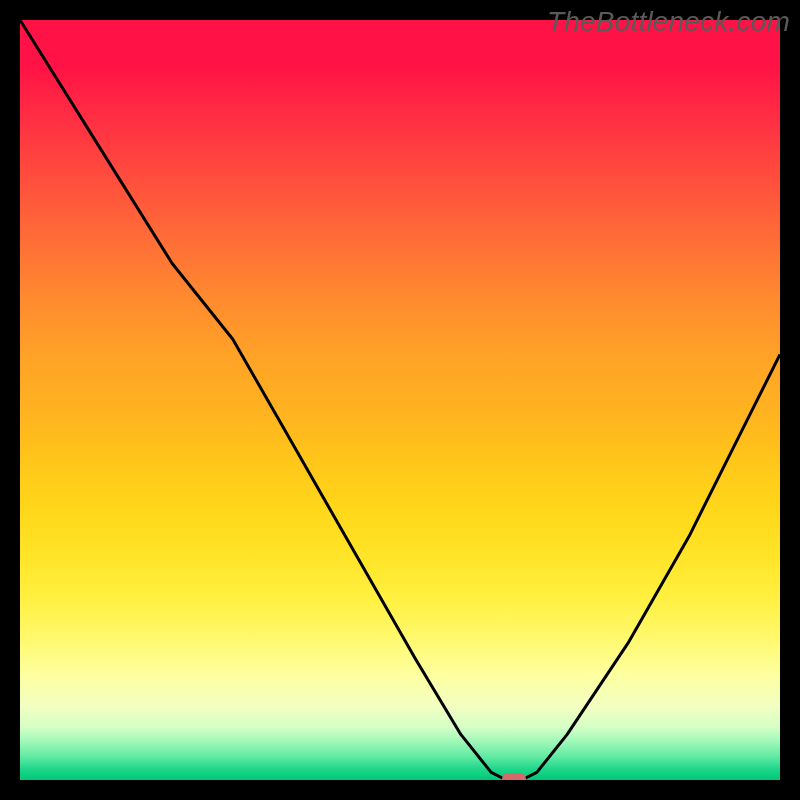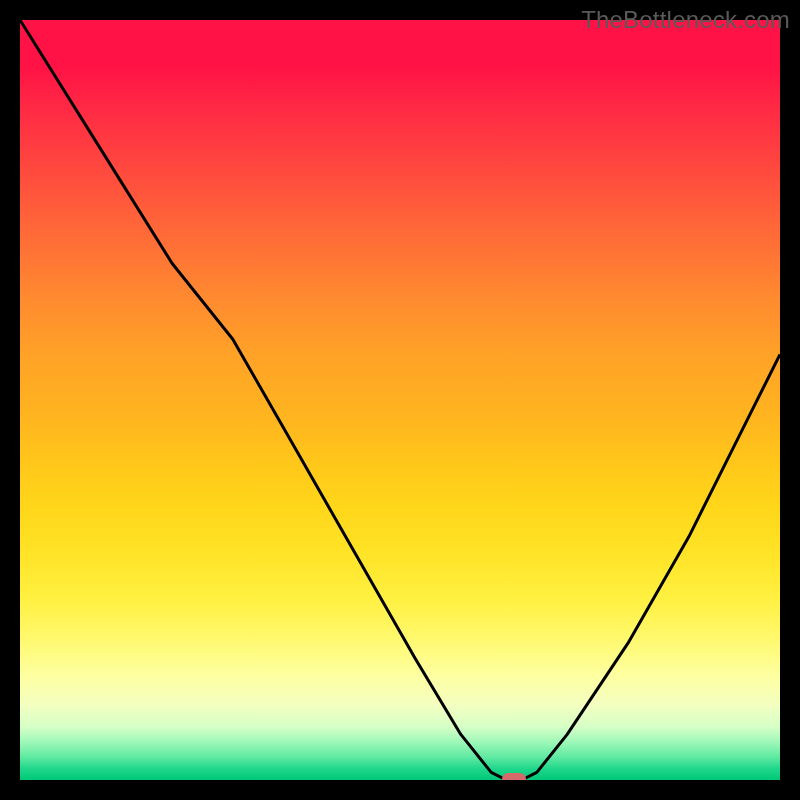--- a/index.html
+++ b/index.html
@@ -14,24 +14,25 @@
     position: relative;
     width: 800px;
     height: 800px;
     background: #000;
   }
   .watermark {
     position: absolute;
     top: 6px;
     right: 10px;
     color: #5a5a5a;
-    font-size: 24px;
+    font-size: 28px;
     font-weight: 500;
     letter-spacing: 0.2px;
     z-index: 20;
+    font-style: italic;
   }
   .plot-area {
     position: absolute;
     left: 20px;
     top: 20px;
     width: 760px;
     height: 760px;
     overflow: hidden;
   }
   .gradient {

